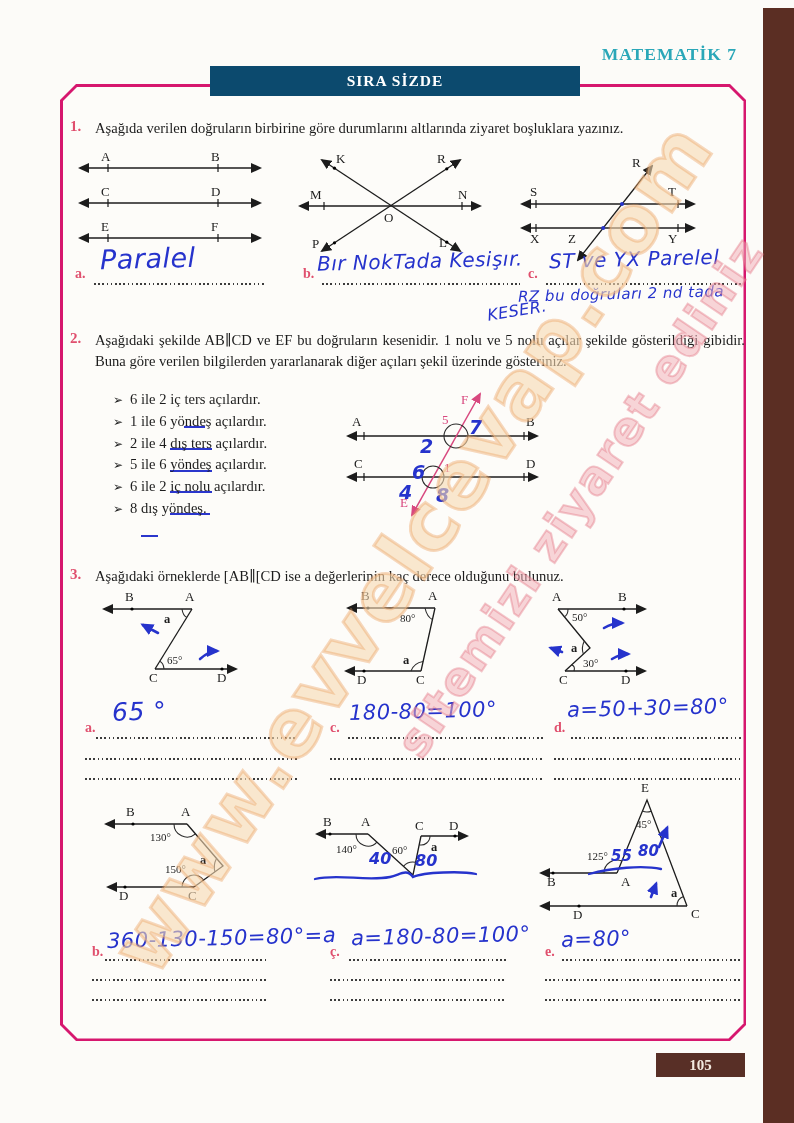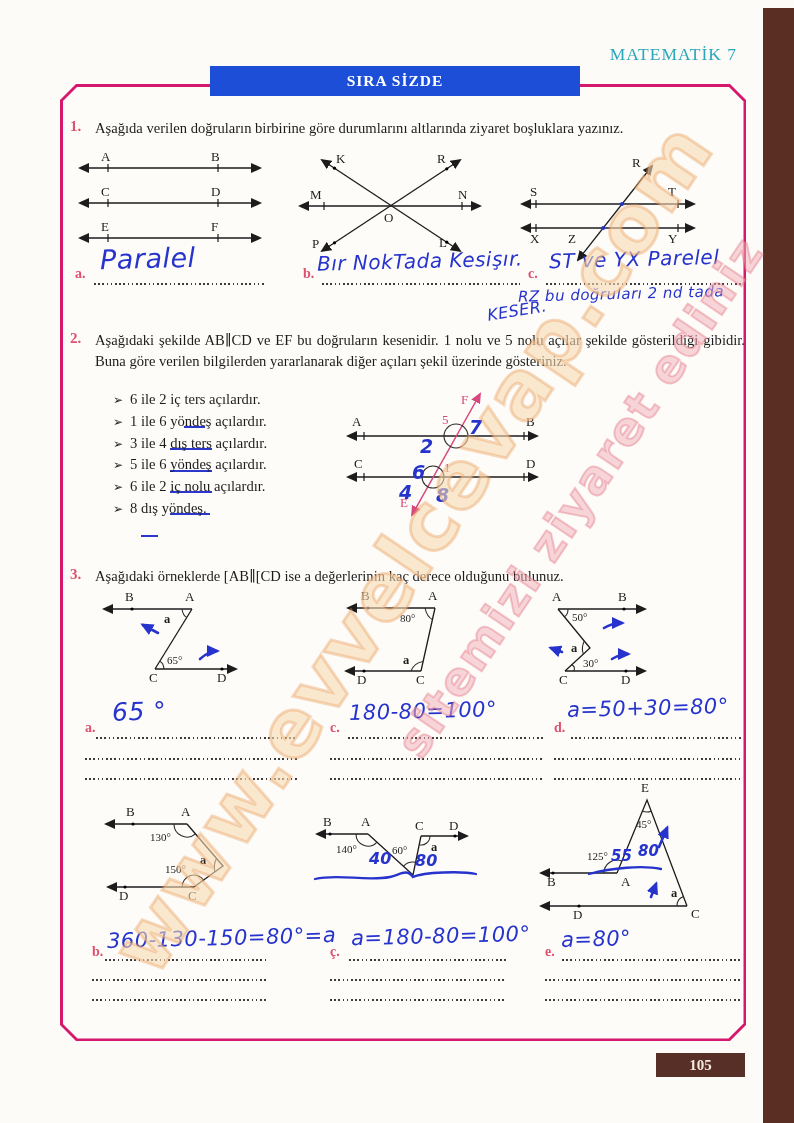--- a/index.html
+++ b/index.html
@@ -1,21 +1,21 @@
 <!DOCTYPE html>
 <html><head>
 <meta charset="utf-8">
 <style>
   body{margin:0;background:#e9e9e9;}
   #page{position:relative;width:794px;height:1123px;background:#fcfbf8;overflow:hidden;
         font-family:"Liberation Serif","DejaVu Serif",serif;color:#1c1c1c;}
   .abs{position:absolute;}
   #band{left:763px;top:8px;width:31px;height:1115px;background:#5b2e23;z-index:6;}
-  #hdr{right:57px;top:44px;font-size:17.5px;font-weight:normal;color:#2aa7b8;letter-spacing:1px;z-index:16;}
-  #banner{left:210px;top:66px;width:370px;height:30px;background:#1d4ed8;color:#ffffff;
+  #hdr{right:57px;top:44px;font-size:17.5px;font-weight:bold;color:#2aa7b8;letter-spacing:1px;z-index:16;}
+  #banner{left:210px;top:66px;width:370px;height:30px;background:#0c4a6e;color:#ffffff;
           font-size:15.5px;font-weight:bold;text-align:center;line-height:30px;letter-spacing:1px;z-index:15;}
   #frame{left:60px;top:84px;width:686px;height:957px;background:#d6176e;z-index:2;
          clip-path:polygon(16px 0,calc(100% - 16px) 0,100% 16px,100% calc(100% - 16px),calc(100% - 16px) 100%,16px 100%,0 calc(100% - 16px),0 16px);}
   #frame-in{position:absolute;left:2.5px;top:2.5px;right:2.5px;bottom:2.5px;background:#fdfcf9;
          clip-path:polygon(15px 0,calc(100% - 15px) 0,100% 15px,100% calc(100% - 15px),calc(100% - 15px) 100%,15px 100%,0 calc(100% - 15px),0 15px);}
   .qnum{font-weight:bold;color:#e04f6e;font-size:15px;z-index:10;}
   .qtext{font-size:14.6px;z-index:10;line-height:20.8px;text-align:justify;}
   .alab{font-weight:bold;color:#e0506e;font-size:14px;z-index:12;}
   .dots{height:2.4px;z-index:10;
         background-image:repeating-linear-gradient(90deg,#3c3c3c 0 1.6px,transparent 1.6px 4.2px);}
@@ -143,21 +143,21 @@
   <div class="abs hw" style="left:549px;top:247px;font-size:20px">ST ve YX Parelel</div>
   <div class="abs hw" style="left:518px;top:285px;font-size:15px">RZ bu doğruları 2 nd tada</div>
   <div class="abs hw" style="left:487px;top:301px;font-size:16px;transform:rotate(-9deg)">KESER.</div>
 
   <span class="abs qnum" style="left:70px;top:330px">2.</span>
   <div class="abs qtext" style="left:95px;top:330px;width:650px">Aşağıdaki şekilde AB∥CD ve EF bu doğruların kesenidir. 1 nolu ve 5 nolu açılar şekilde gösterildiği gibidir. Buna göre verilen bilgilerden yararlanarak diğer açıları şekil üzerinde gösteriniz.</div>
 
   <div class="abs bullets">
     <div class="brow"><span class="bmark">➢</span><span><span>6 ile 2 iç </span><span class="u">ters</span><span> açılardır.</span></span></div>
     <div class="brow"><span class="bmark">➢</span><span><span>1 ile 6 </span><span class="u">yöndeş</span><span> açılardır.</span></span></div>
-    <div class="brow"><span class="bmark">➢</span><span><span>3 ile 4 </span><span class="u">dış ters</span><span> açılardır.</span></span></div>
+    <div class="brow"><span class="bmark">➢</span><span><span>2 ile 4 </span><span class="u">dış ters</span><span> açılardır.</span></span></div>
     <div class="brow"><span class="bmark">➢</span><span><span>5 ile 6 </span><span class="u">yöndeş</span><span> açılardır.</span></span></div>
     <div class="brow"><span class="bmark">➢</span><span><span>6 ile 2 </span><span class="u">iç nolu</span><span> açılardır.</span></span></div>
     <div class="brow"><span class="bmark">➢</span><span><span>8 </span><span class="u">dış</span><span> yöndeş.</span></span></div>
   </div>
 
   <svg class="abs" style="left:340px;top:392px" width="206" height="136">
     <line class="ln" x1="8" y1="44" x2="197" y2="44" marker-start="url(#mb)" marker-end="url(#mb)"></line>
     <line class="tk" x1="24" y1="40" x2="24" y2="48"></line>
       <line class="tk" x1="184" y1="40" x2="184" y2="48"></line>
     <line class="ln" x1="8" y1="85" x2="197" y2="85" marker-start="url(#mb)" marker-end="url(#mb)"></line>

